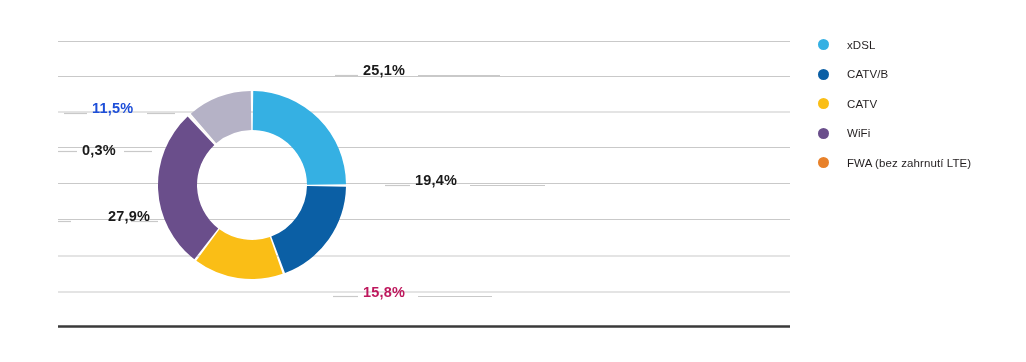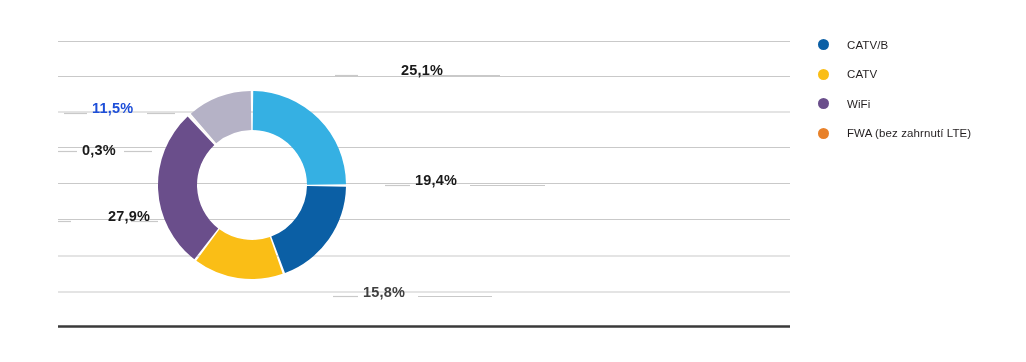--- a/index.html
+++ b/index.html
@@ -99,29 +99,33 @@
           <path d="M 282.68095619394563 273.8520057569056 A 94 94 0 0 1 196.3111024151533 260.7281102747484 L 219.4219949128647 229.30094451072782 A 54.989999999999995 54.989999999999995 0 0 0 269.9483593734582 236.9784233677898 Z" fill="#fabe16"></path>
           <path d="M 194.34785478137937 259.244394749308 A 94 94 0 0 1 187.61670227935667 116.51065064833068 L 214.33577083342368 144.93373062927344 A 54.989999999999995 54.989999999999995 0 0 0 218.27349504710693 228.43297092834518 Z" fill="#6a4e8b"></path>
           <path d="M 189.43160698509536 114.84876198147012 A 94 94 0 0 1 189.4928493054905 114.79418747672044 L 215.43331684371194 143.92959967388146 A 54.989999999999995 54.989999999999995 0 0 0 215.39749008628078 143.96152575916003 Z" fill="#e8812a"></path>
           <path d="M 190.76496349190455 113.68190759805603 A 94 94 0 0 1 250.76957801629368 91.00805320804334 L 251.2802031395318 130.01471112670535 A 54.989999999999995 54.989999999999995 0 0 0 216.17750364276418 143.27891594486277 Z" fill="#b5b2c6"></path>
         </g>
       <line id="axis-line" x1="58" y1="326.5" x2="790" y2="326.5" stroke="#3a3a3a" stroke-width="2.4"></line>
     </svg>
   </div>
 
   <div id="data-labels-layer">
-      <div class="data-label" style="left: 363px; top: 62px; color: rgb(26, 26, 26); margin-left: 38px;">25,1%</div>
+      <div class="data-label" style="left: 363px; top: 62px; color: rgb(26, 26, 26);">25,1%</div>
       <div class="data-label" style="left: 415px; top: 172px; color: rgb(26, 26, 26);">19,4%</div>
-      <div class="data-label" style="left: 363px; top: 284px; color: #404040;">15,8%</div>
+      <div class="data-label" style="left: 363px; top: 284px; color: #be185d;">15,8%</div>
       <div class="data-label" style="left: 76px; top: 208px; color: rgb(26, 26, 26); margin-left: 32px;">27,9%</div>
       <div class="data-label" style="left: 82px; top: 142px; color: rgb(26, 26, 26);">0,3%</div>
       <div class="data-label" style="left: 92px; top: 100px; color: #1d4ed8; text-align: right;">11,5%</div>
     </div>
 
   <div class="legend">
+    <div class="legend-item">
+      <span class="legend-swatch" style="background: rgb(53, 176, 227);"></span>
+      <span class="legend-label">xDSL</span>
+    </div>
     <div class="legend-item">
       <span class="legend-swatch" style="background: rgb(11, 95, 165);"></span>
       <span class="legend-label">CATV/B</span>
     </div>
     <div class="legend-item">
       <span class="legend-swatch" style="background: rgb(250, 190, 22);"></span>
       <span class="legend-label">CATV</span>
     </div>
     <div class="legend-item">
       <span class="legend-swatch" style="background: rgb(106, 78, 139);"></span>

